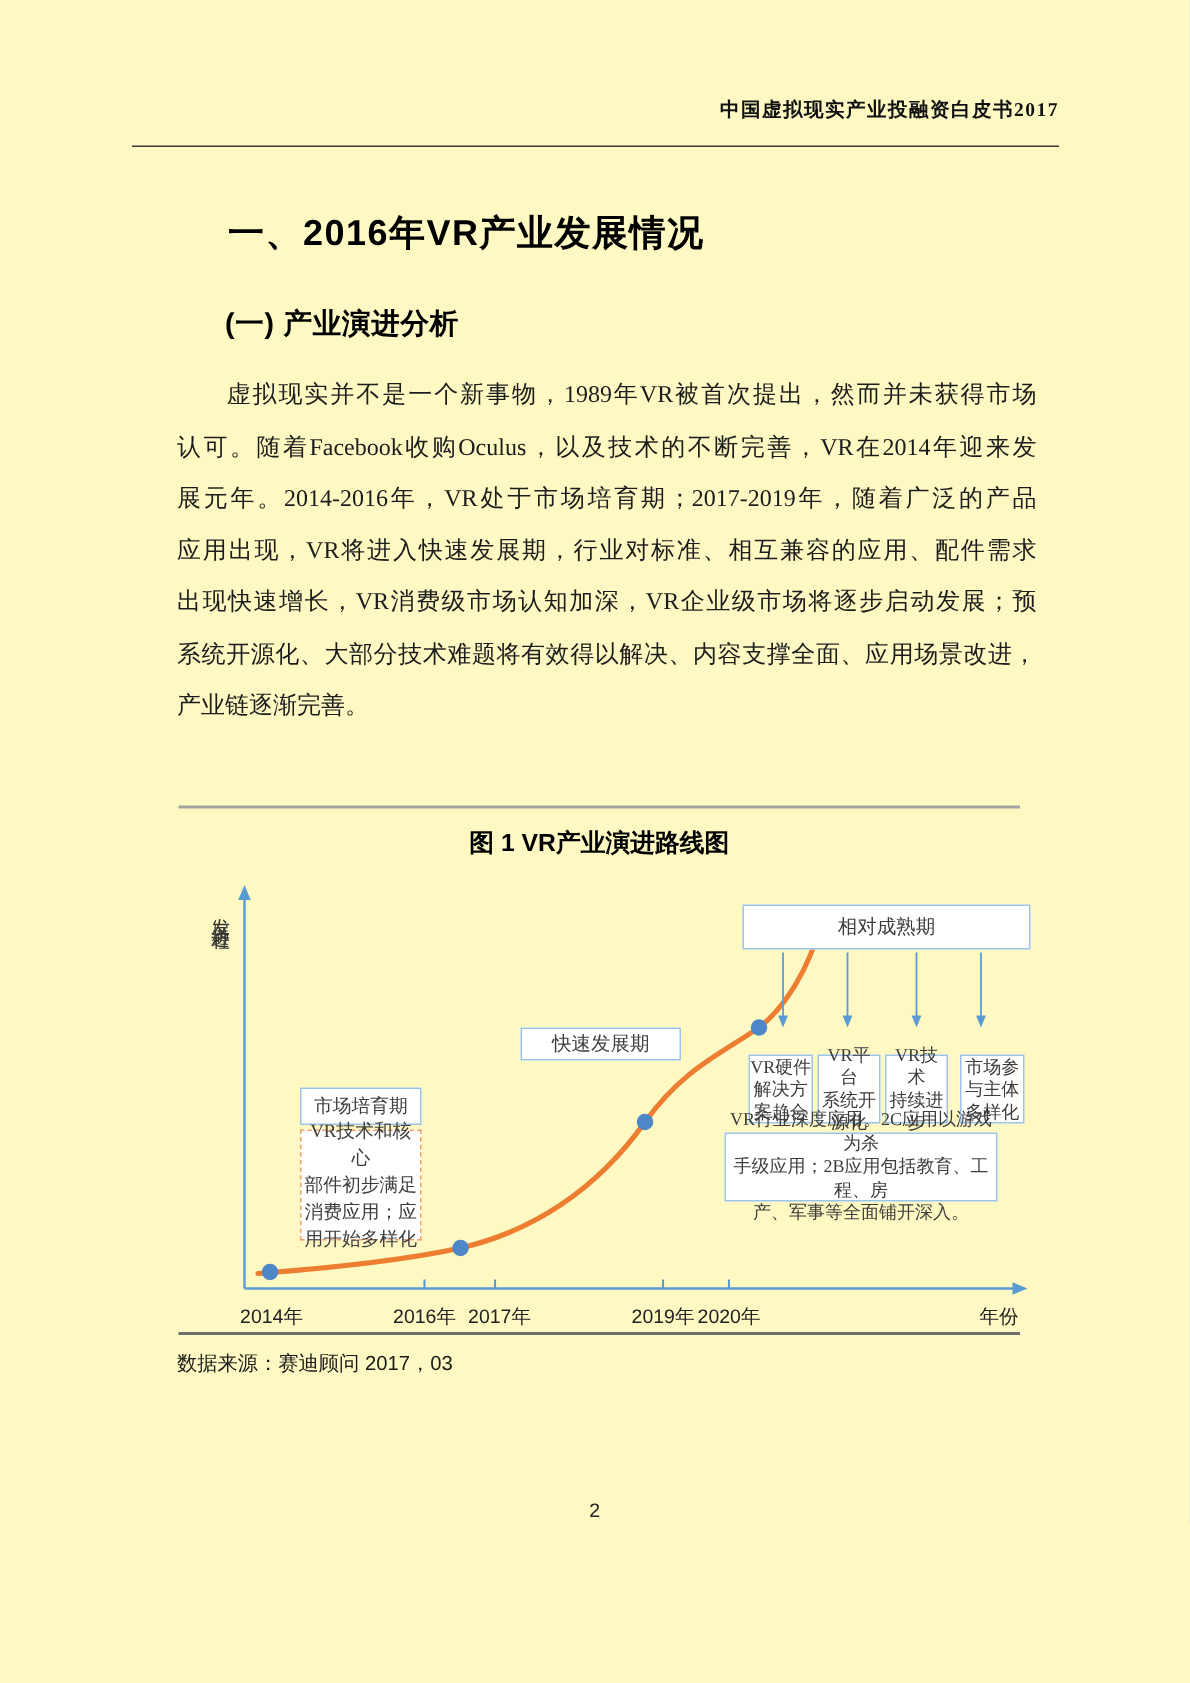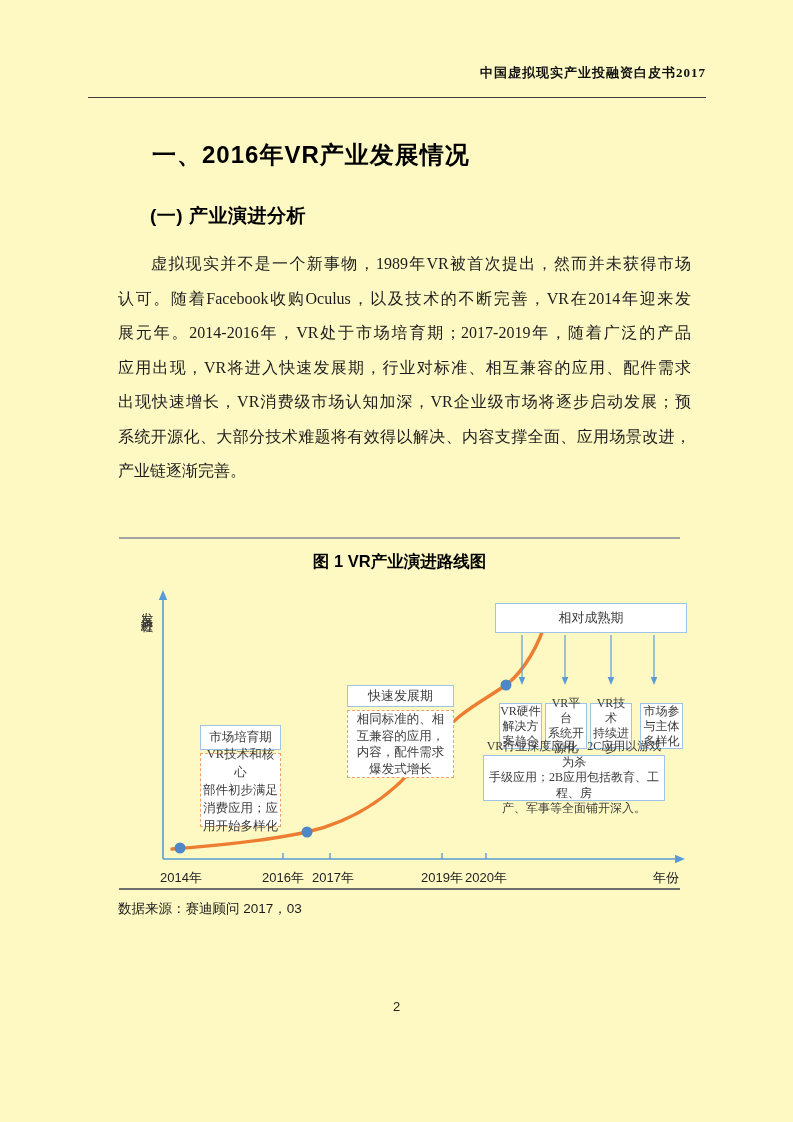--- a/index.html
+++ b/index.html
@@ -180,28 +180,20 @@
     <div class="cbox dashed stage1-desc">
       <div>
         <span class="ln">VR技术和核心</span>
         <span class="ln">部件初步满足</span>
         <span class="ln">消费应用；应</span>
         <span class="ln">用开始多样化</span>
       </div>
     </div>
 
     <div class="cbox solid stage2-head">快速发展期</div>
-    <div class="cbox dashed stage2-desc">
-      <div>
-        <span class="ln">相同标准的、相</span>
-        <span class="ln">互兼容的应用，</span>
-        <span class="ln">内容，配件需求</span>
-        <span class="ln">爆发式增长</span>
-      </div>
-    </div>
 
     <div class="cbox solid stage3-head">相对成熟期</div>
 
     <div class="cbox solid feat feat1">
       <div>
         <span class="ln">VR硬件</span>
         <span class="ln">解决方</span>
         <span class="ln">案趋合</span>
       </div>
     </div>

